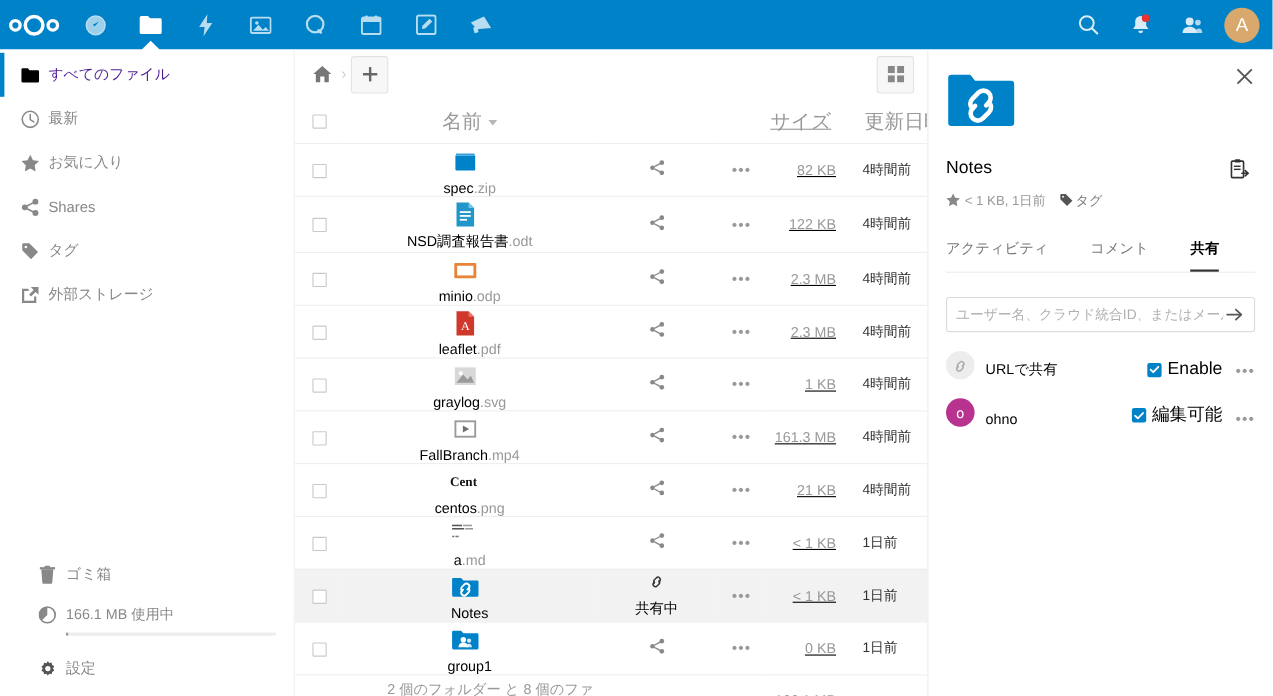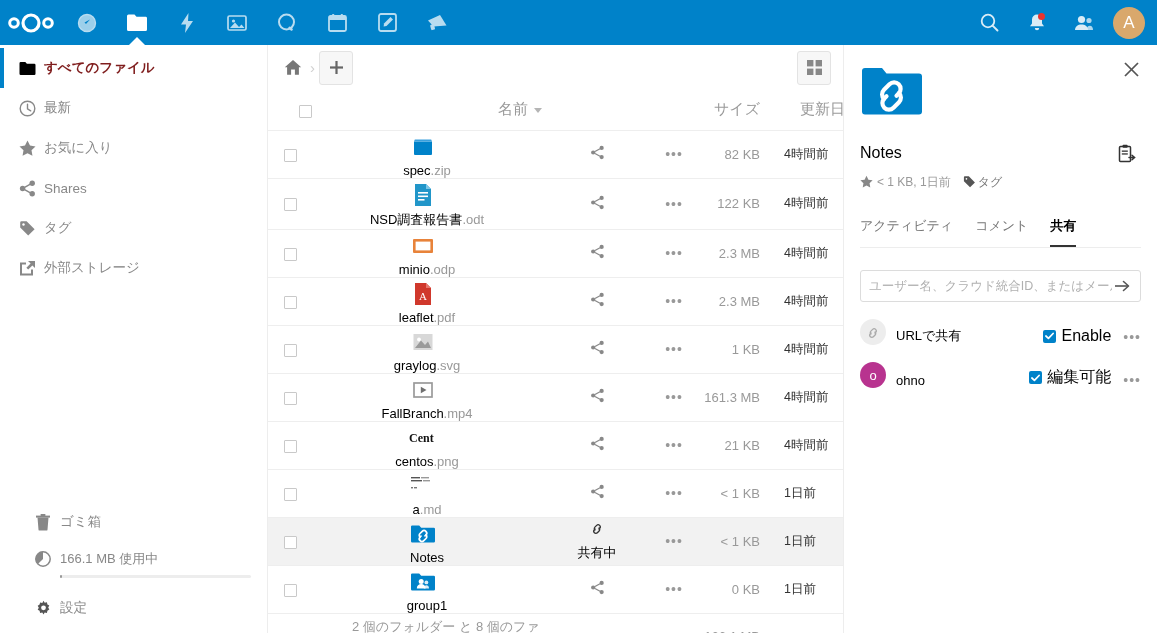--- a/index.html
+++ b/index.html
@@ -48,21 +48,21 @@
   .sidebar {
     position: absolute; top: 45px; left: 0; width: 268px; height: 588px;
     background: #fff; border-right: 1px solid #ededed;
   }
   .nav-item {
     display: flex; align-items: center; height: 40px; padding-left: 10px;
     color: #888; font-size: 13.5px; cursor: pointer; position: relative;
   }
   .nav-item .ni-icon { width: 34px; display: flex; align-items: center; justify-content: center; }
   .nav-item .ni-icon svg { display:block; }
-  .nav-item.active { color: #7f1d1d; font-weight: 700; align-items: center; }
+  .nav-item.active { color: #4c1d95; font-weight: 400; align-items: center; }
   .nav-item.active::before {
     content: ""; position: absolute; left: 0; top: 0; bottom: 0; width: 4px; background: #0082c9;
   }
   .nav-top { padding-top: 3px; }
   .nav-bottom { position: absolute; bottom: 5px; left: 16px; right: 0; }
   .quota { display: flex; align-items: flex-start; height: 46px; padding-left: 10px; color: #888; font-size: 13px; }
   .quota .ni-icon { width: 34px; padding-top: 9px; display:flex; justify-content:center; }
   .quota-body { padding-top: 8px; flex: 1; padding-right: 16px; }
   .quota-bar { margin-top: 7px; height: 3px; background: #ededed; border-radius: 2px; position: relative; }
   .quota-fill { position: absolute; left: 0; top: 0; bottom: 0; width: 2px; background: #999; border-radius: 2px; }
@@ -79,29 +79,29 @@
     display: flex; align-items: center; justify-content: center; cursor: pointer;
   }
   .grid-btn {
     position: absolute; right: 12px; width: 34px; height: 34px; background: #f7f7f7;
     border: 1px solid #e3e3e3; border-radius: 3px; display: flex; align-items: center;
     justify-content: center; cursor: pointer;
   }
 
   table.files { width: 100%; border-collapse: collapse; table-layout: fixed; }
   table.files th {
-    font-weight: 400; color: #999; font-size: 15px; text-align: right;
+    font-weight: 400; color: #999; font-size: 18px; text-align: center;
     height: 40px; border-bottom: 1px solid #eee; vertical-align: middle;
   }
   table.files td { height: 46px; border-bottom: 1px solid #eee; vertical-align: middle; font-size: 13px; }
   .col-chk { width: 44px; text-align: center; }
   .col-name { width: 230px; }
   .col-share { width: 110px; text-align: center; }
   .col-menu { width: 44px; text-align: center; }
-  .col-size { width: 74px; text-align: right; padding-right: 10px; }
+  .col-size { width: 74px; text-align: right; padding-right: 10px; text-decoration: underline; }
   .col-date { width: 90px; text-align: left; padding-left: 14px; }
 
   .chk {
     width: 13px; height: 13px; border: 1px solid #c9c9c9; border-radius: 1px;
     display: inline-block; vertical-align: middle; cursor: pointer; background: #fff;
   }
   .sort-caret { display:inline-block; margin-left: 6px; border-left: 4px solid transparent;
     border-right: 4px solid transparent; border-top: 5px solid #b5b5b5; vertical-align: middle; }
   .name-cell { display: flex; align-items: center; flex-direction: column; }
   .ficon { width: 32px; height: 32px; margin-right: 9px; flex: 0 0 32px; display:flex; align-items:center; justify-content:center; }
@@ -120,21 +120,21 @@
     background: #fff; border-left: 1px solid #ededed; padding: 16px 16px 0 16px;
   }
   .close-x { position: absolute; top: 10px; right: 12px; width: 28px; height: 28px;
     display:flex; align-items:center; justify-content:center; cursor: pointer; color: #555; font-size: 18px; }
   .big-icon { width: 64px; height: 64px; margin-top: 2px; }
   .det-title-row { display: flex; align-items: center; margin-top: 12px; }
   .det-title { font-size: 16px; color: #000; flex: 1; }
   .copy-btn { width: 28px; height: 28px; display:flex; align-items:center; justify-content:center; cursor:pointer; }
   .det-meta { display: flex; align-items: center; margin-top: 7px; color: #999; font-size: 12px; gap: 4px; }
   .det-meta .tag-lbl { color: #777; }
-  .tabs { display: flex; gap: 22px; margin-top: 26px; border-bottom: 1px solid #ededed; }
+  .tabs { display: flex; gap: 38px; margin-top: 26px; border-bottom: 1px solid #ededed; }
   .tab { padding-bottom: 10px; font-size: 13px; color: #777; cursor: pointer; }
   .tab.active { color: #000; font-weight: bold; border-bottom: 2px solid #333; }
   .share-input-wrap {
     margin-top: 22px; height: 32px; border: 1px solid #dcdcdc; border-radius: 3px;
     display: flex; align-items: center; padding: 0 8px;
   }
   .share-input {
     flex: 1; border: none; outline: none; font-size: 12.5px; color: #333;
     font-family: "Liberation Sans", sans-serif; background: transparent;
   }

